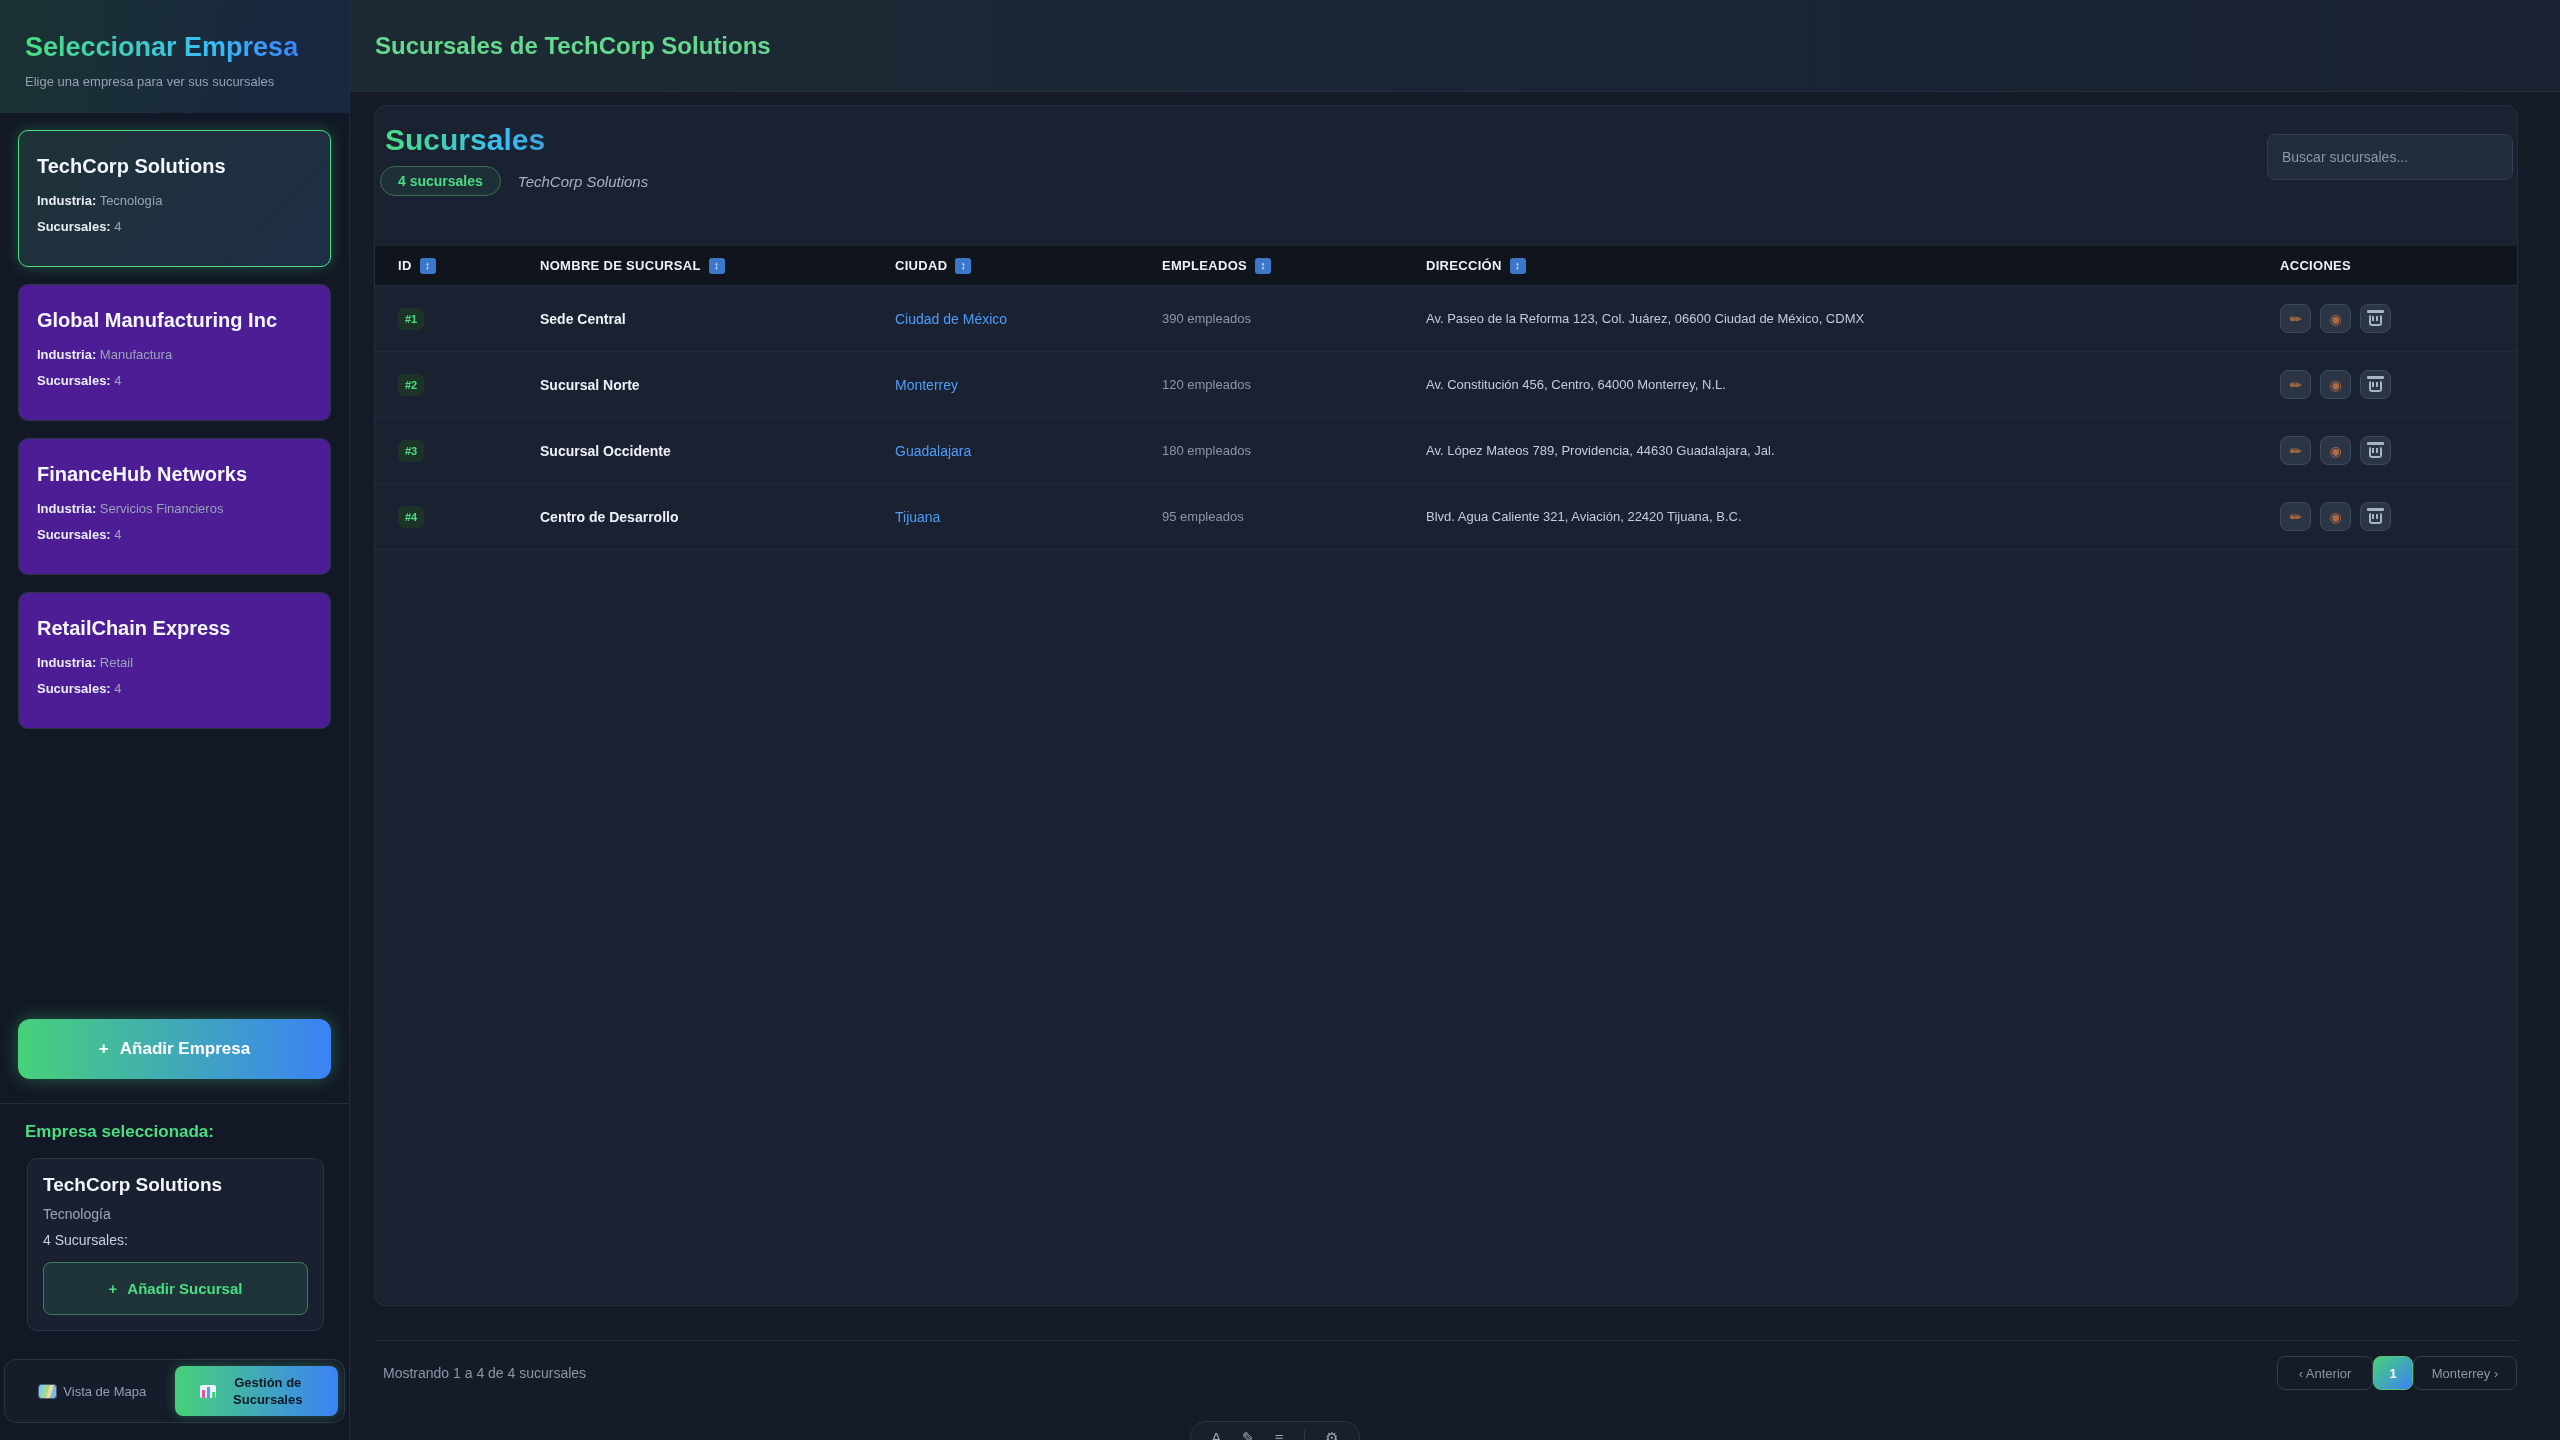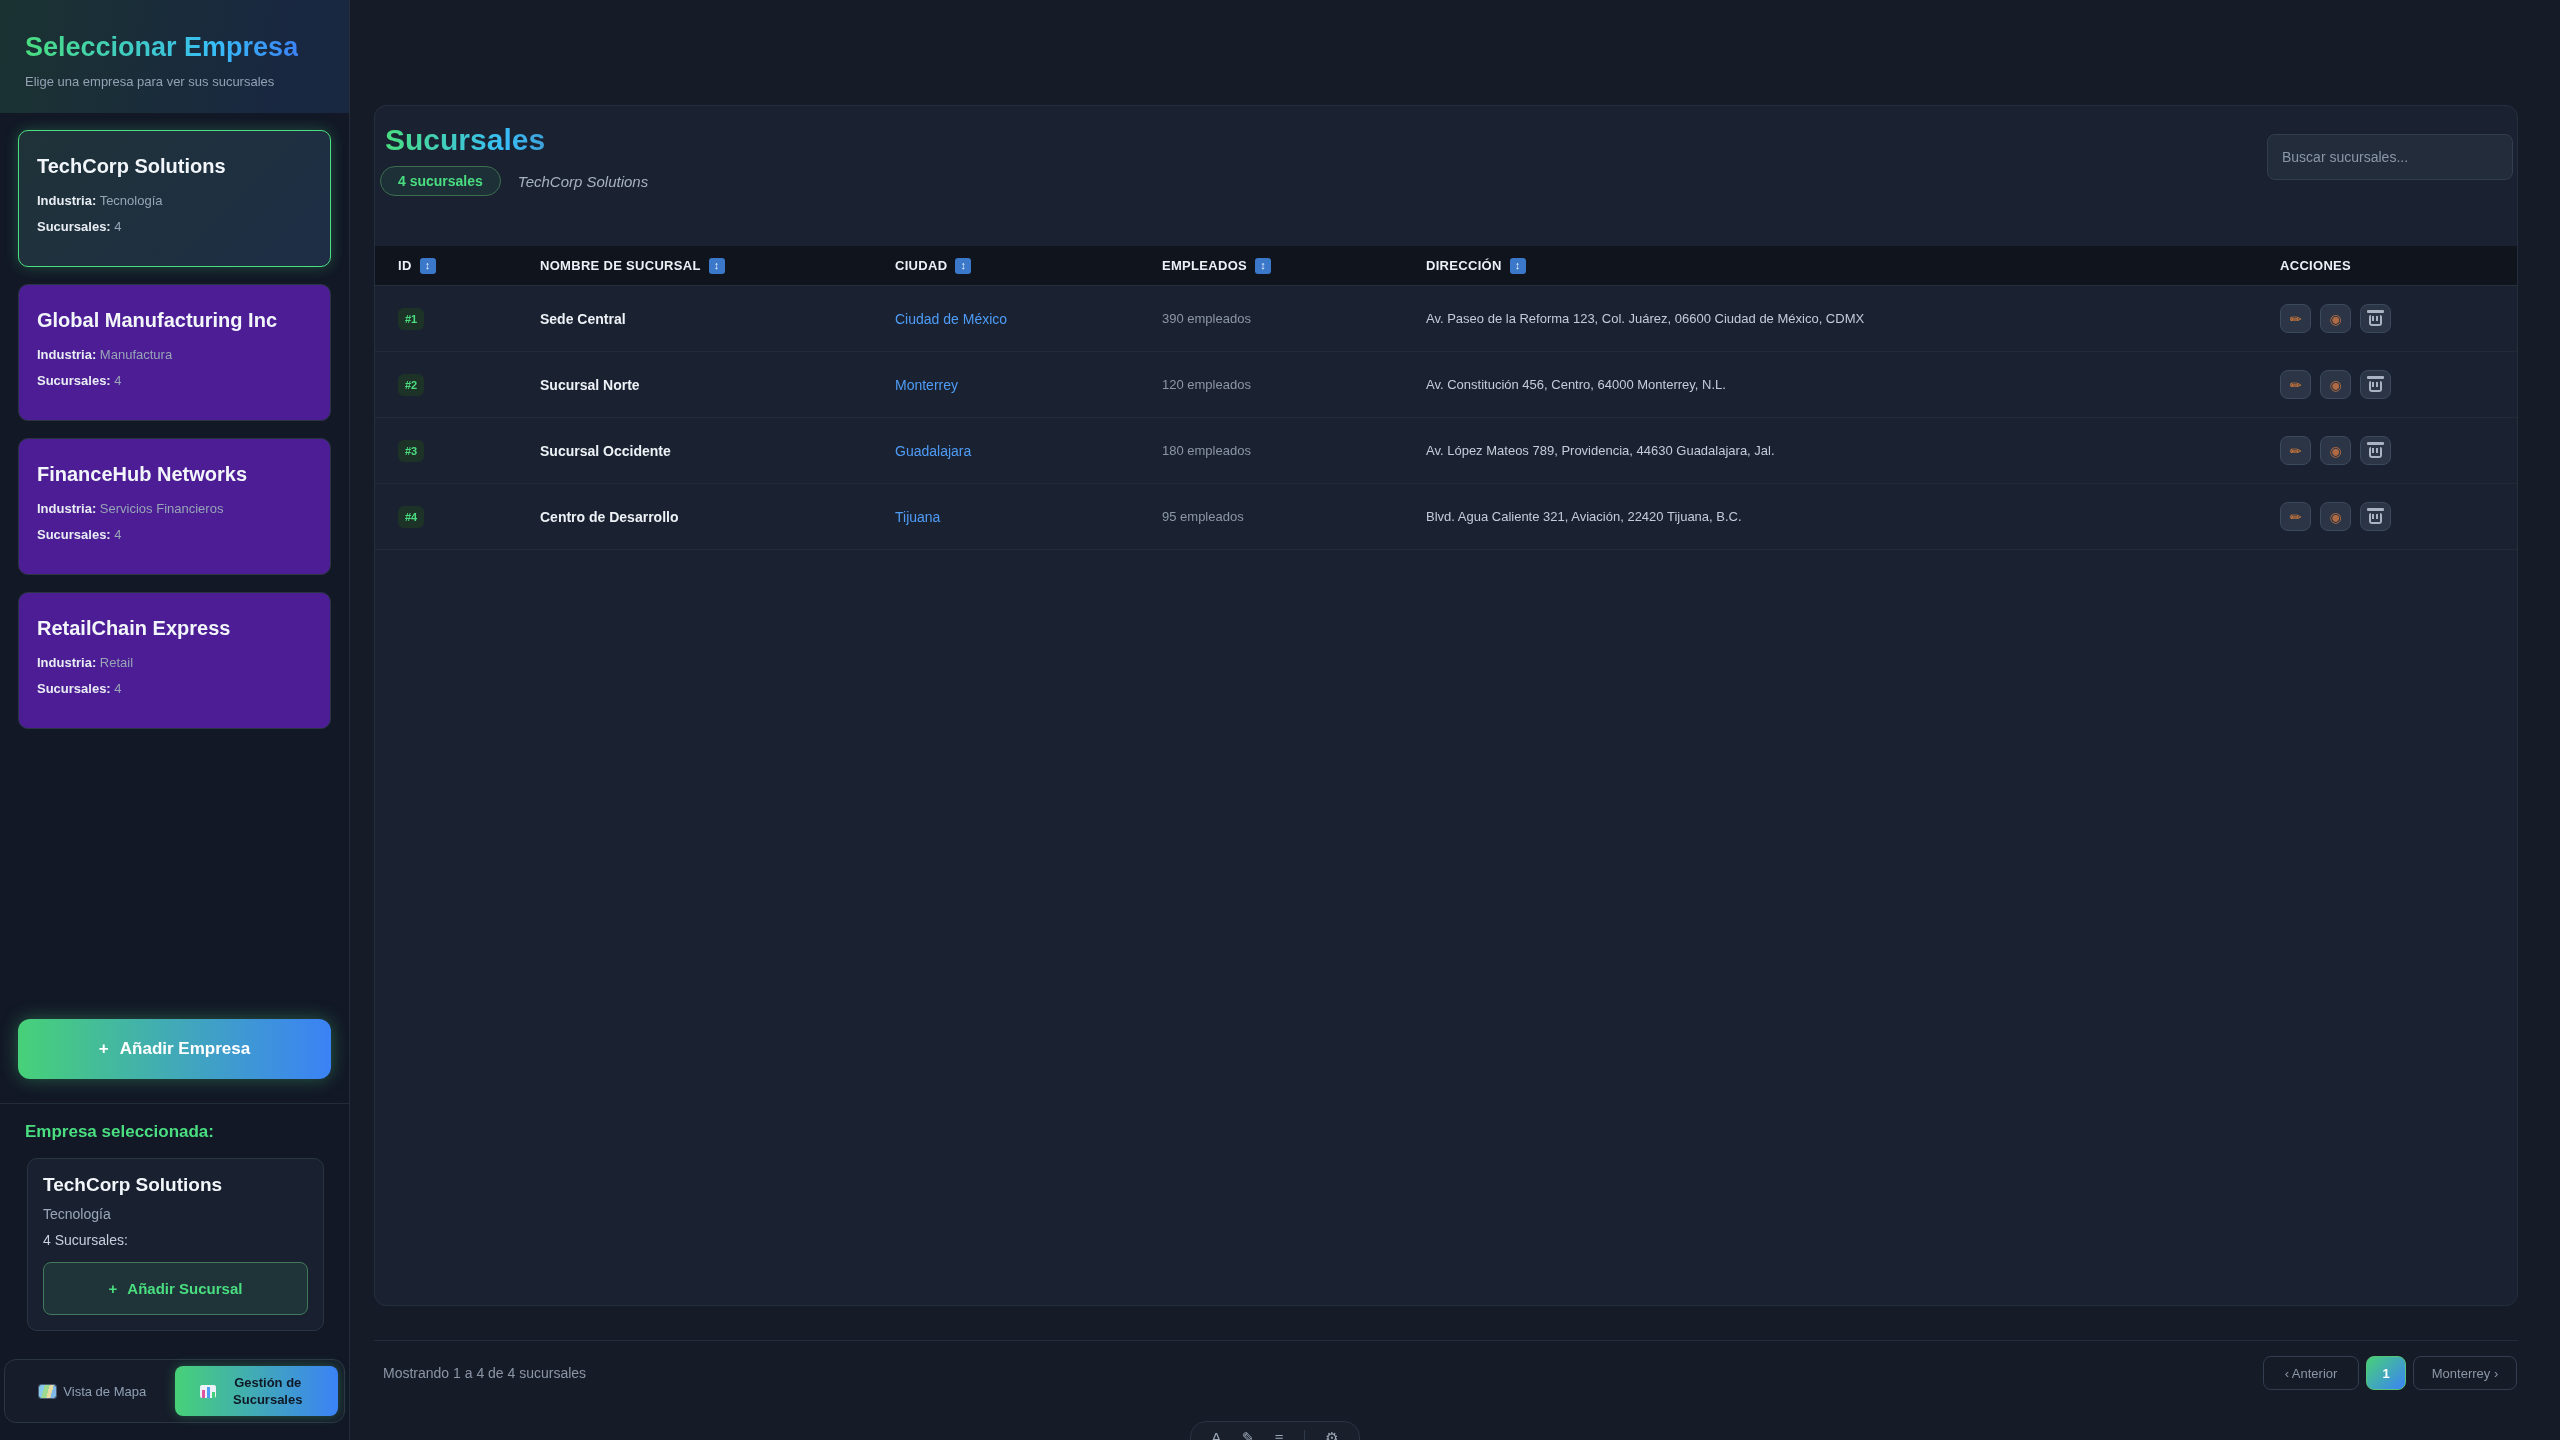--- a/index.html
+++ b/index.html
@@ -89,21 +89,21 @@
   .i-eye{font-size:14px;color:#b06a43;line-height:1;}
   .i-trash{display:inline-block;width:13px;height:11px;border:2px solid #a9b3c2;border-top:none;
     border-radius:2px 2px 3px 3px;position:relative;margin-top:4px;}
   .i-trash::before{content:"";position:absolute;left:-4px;right:-4px;top:-5px;height:2.5px;
     background:#a9b3c2;border-radius:1px;}
   .i-trash::after{content:"";position:absolute;left:1px;top:1px;width:1.5px;height:5px;
     background:#a9b3c2;box-shadow:4px 0 0 #a9b3c2;}
 
   .footer-line{position:absolute;left:24px;width:2144px;top:1340px;border-top:1px solid #232d3b;}
   .footer-showing{position:absolute;left:33px;top:1365px;font-size:14px;color:#8b96a6;}
-  .pagination{position:absolute;right:43px;top:1356px;display:flex;gap:7px;align-items:center;padding-left:44px;}
+  .pagination{position:absolute;right:43px;top:1356px;display:flex;align-items:center;padding-left:44px;}
   .page-btn{height:34px;border-radius:8px;border:1px solid #323e50;background:transparent;
     color:#8b96a6;font-size:13px;cursor:pointer;padding:0 18px;}
   .page-btn.prev{width:96px;padding:0;}
   .page-btn.next{width:104px;padding:0;}
   .page-current{width:40px;height:34px;border-radius:8px;border:1px solid #57c27a;
     background:linear-gradient(135deg,#47d178,#3b82f6);color:#ffffff;font-size:13px;
     font-weight:bold;cursor:pointer;}
 
   .dock{position:absolute;left:840px;top:1421px;width:170px;height:46px;background:#191f2b;
     border:1px solid #2a3442;border-radius:16px;display:flex;align-items:flex-start;
@@ -179,20 +179,23 @@
         <span class="toggle-label">Vista de Mapa</span>
       </button>
       <button class="toggle-btn active">
         <span class="i-chart"></span>
         <span class="toggle-label">Gestión de Sucursales</span>
       </button>
     </div>
   </aside>
 
   <div class="main">
+    <header class="topbar">
+      <h2 class="topbar-title">Sucursales de TechCorp Solutions</h2>
+    </header>
 
     <section class="panel">
       <div class="panel-head">
         <h2 class="panel-title">Sucursales</h2>
         <input class="search-input" type="text" placeholder="Buscar sucursales..." style="">
         <div class="badge-row">
           <span class="count-pill">4 sucursales</span>
           <span class="company-tag">TechCorp Solutions</span>
         </div>
       </div>

